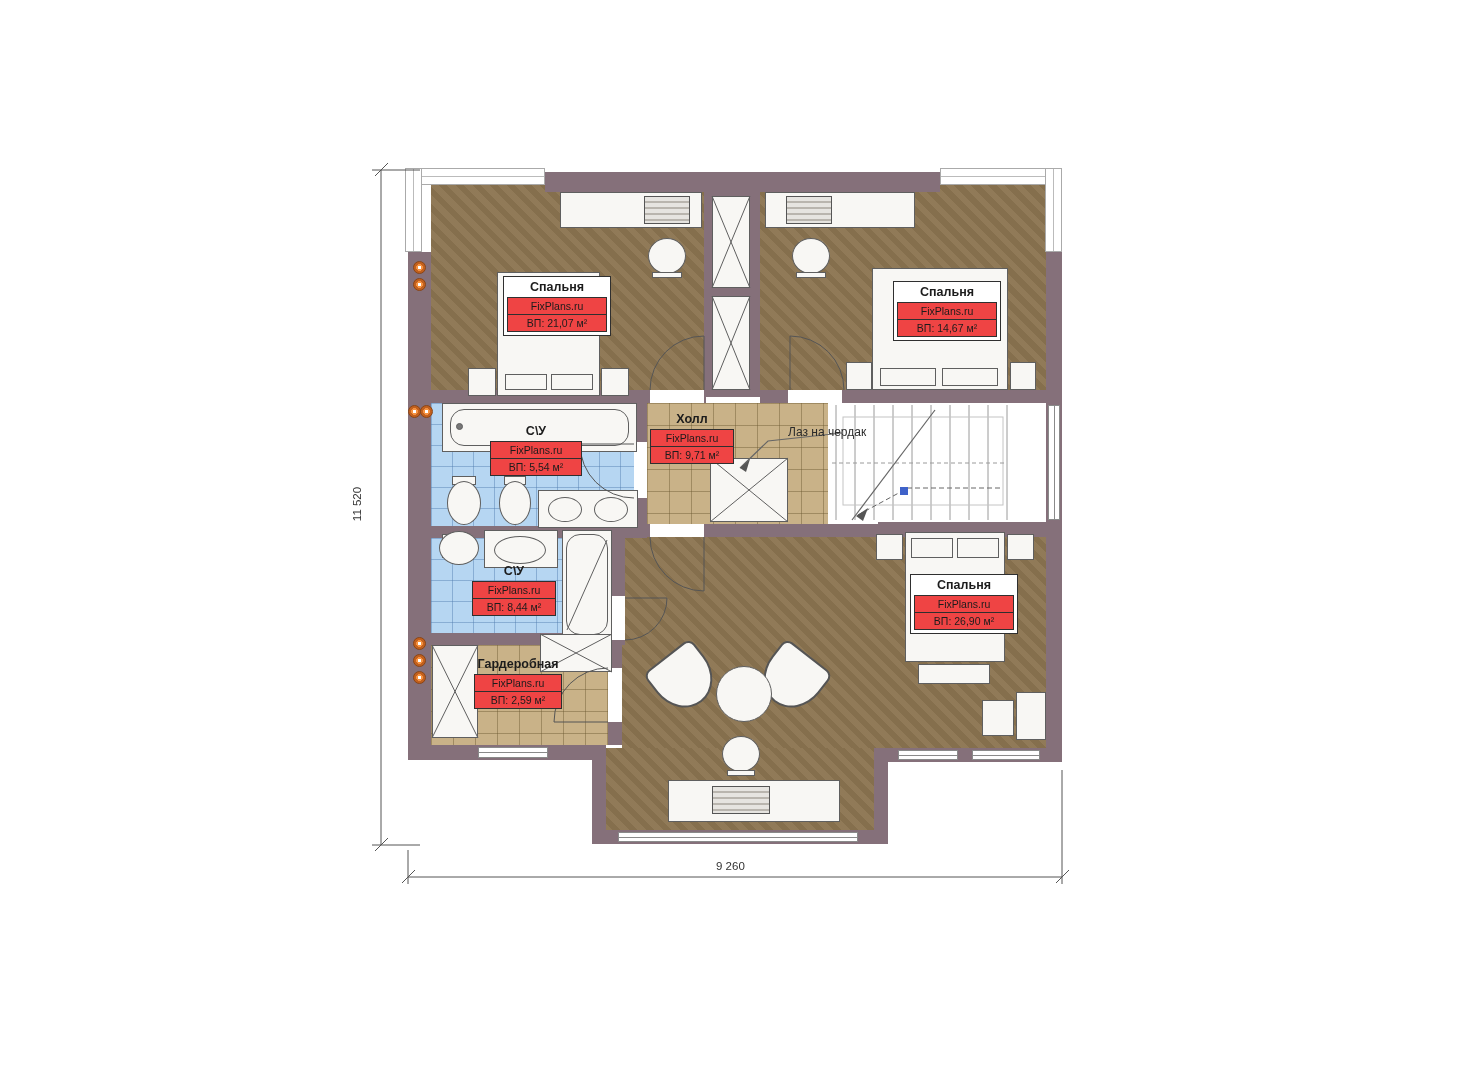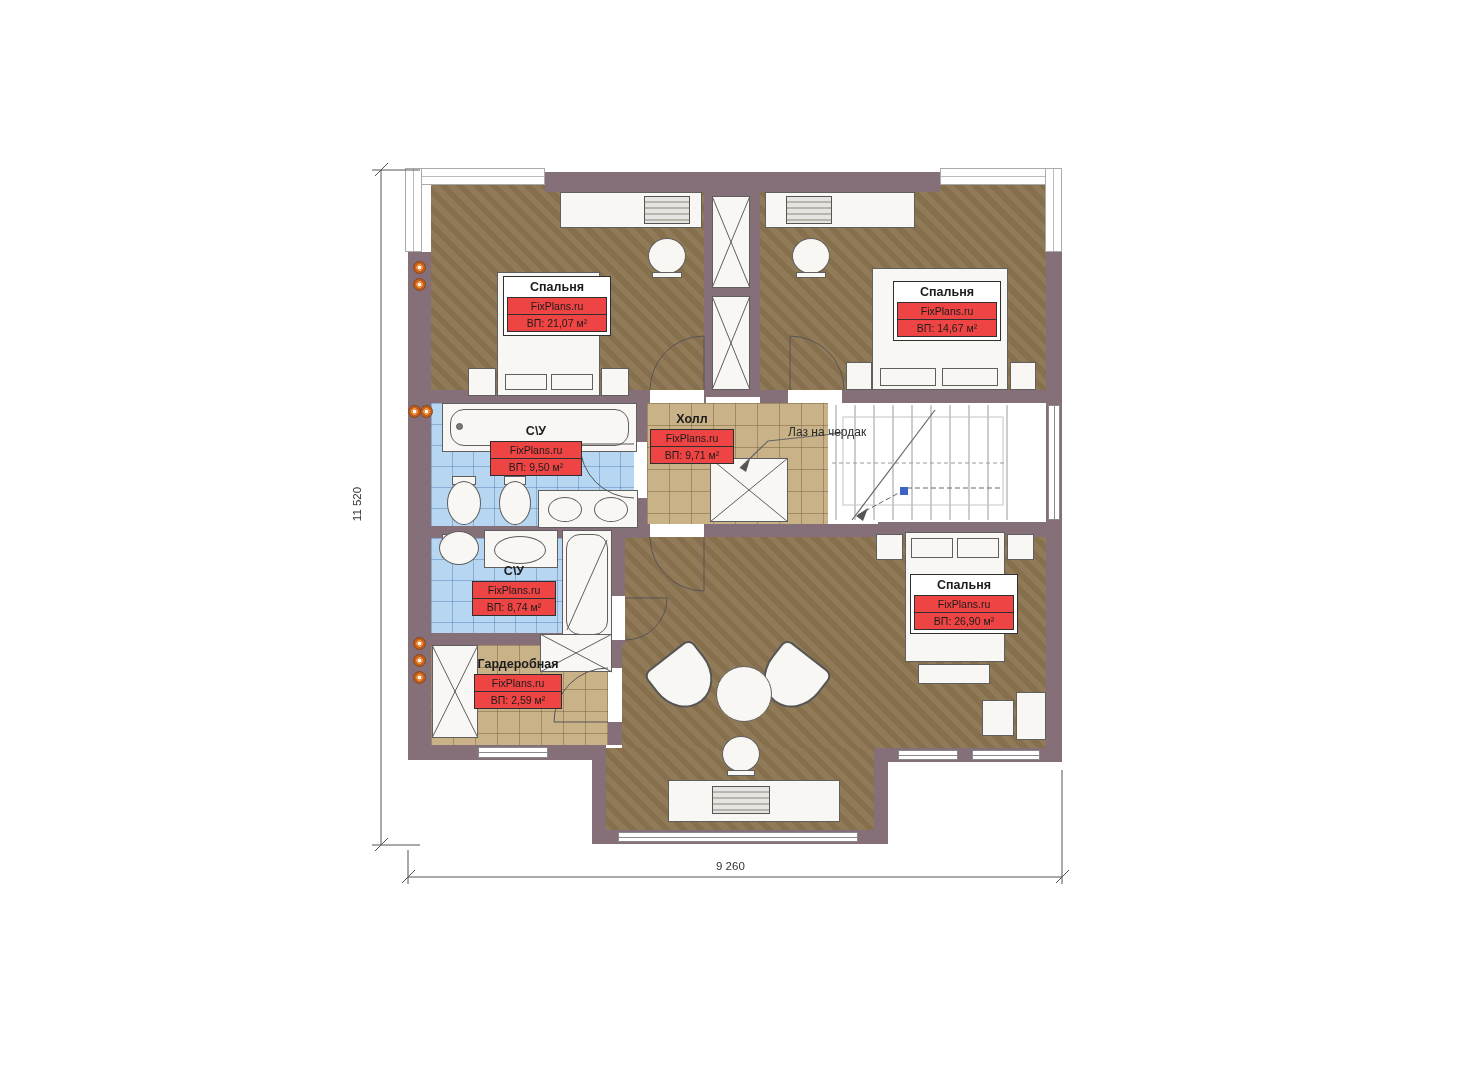--- a/index.html
+++ b/index.html
@@ -228,37 +228,37 @@
     <div class="rl-rows">
       <div class="rl-row">FixPlans.ru</div>
       <div class="rl-row">ВП: 14,67 м²</div>
     </div>
   </div>
 
   <div class="rlabel" style="left:490px;top:424px;width:92px">
     <div class="rl-title">С\У</div>
     <div class="rl-rows">
       <div class="rl-row">FixPlans.ru</div>
-      <div class="rl-row">ВП: 9,50 м²</div>
+      <div class="rl-row">ВП: 5,54 м²</div>
     </div>
   </div>
 
   <div class="rlabel" style="left:650px;top:412px;width:84px">
     <div class="rl-title">Холл</div>
     <div class="rl-rows">
       <div class="rl-row">FixPlans.ru</div>
       <div class="rl-row">ВП: 9,71 м²</div>
     </div>
   </div>
 
   <div class="rlabel" style="left:472px;top:564px;width:84px">
     <div class="rl-title">С\У</div>
     <div class="rl-rows">
       <div class="rl-row">FixPlans.ru</div>
-      <div class="rl-row">ВП: 8,74 м²</div>
+      <div class="rl-row">ВП: 8,44 м²</div>
     </div>
   </div>
 
   <div class="rlabel" style="left:465px;top:657px;width:106px">
     <div class="rl-title">Гардеробная</div>
     <div class="rl-rows" style="width:86px;margin:0 auto">
       <div class="rl-row">FixPlans.ru</div>
       <div class="rl-row">ВП: 2,59 м²</div>
     </div>
   </div>

